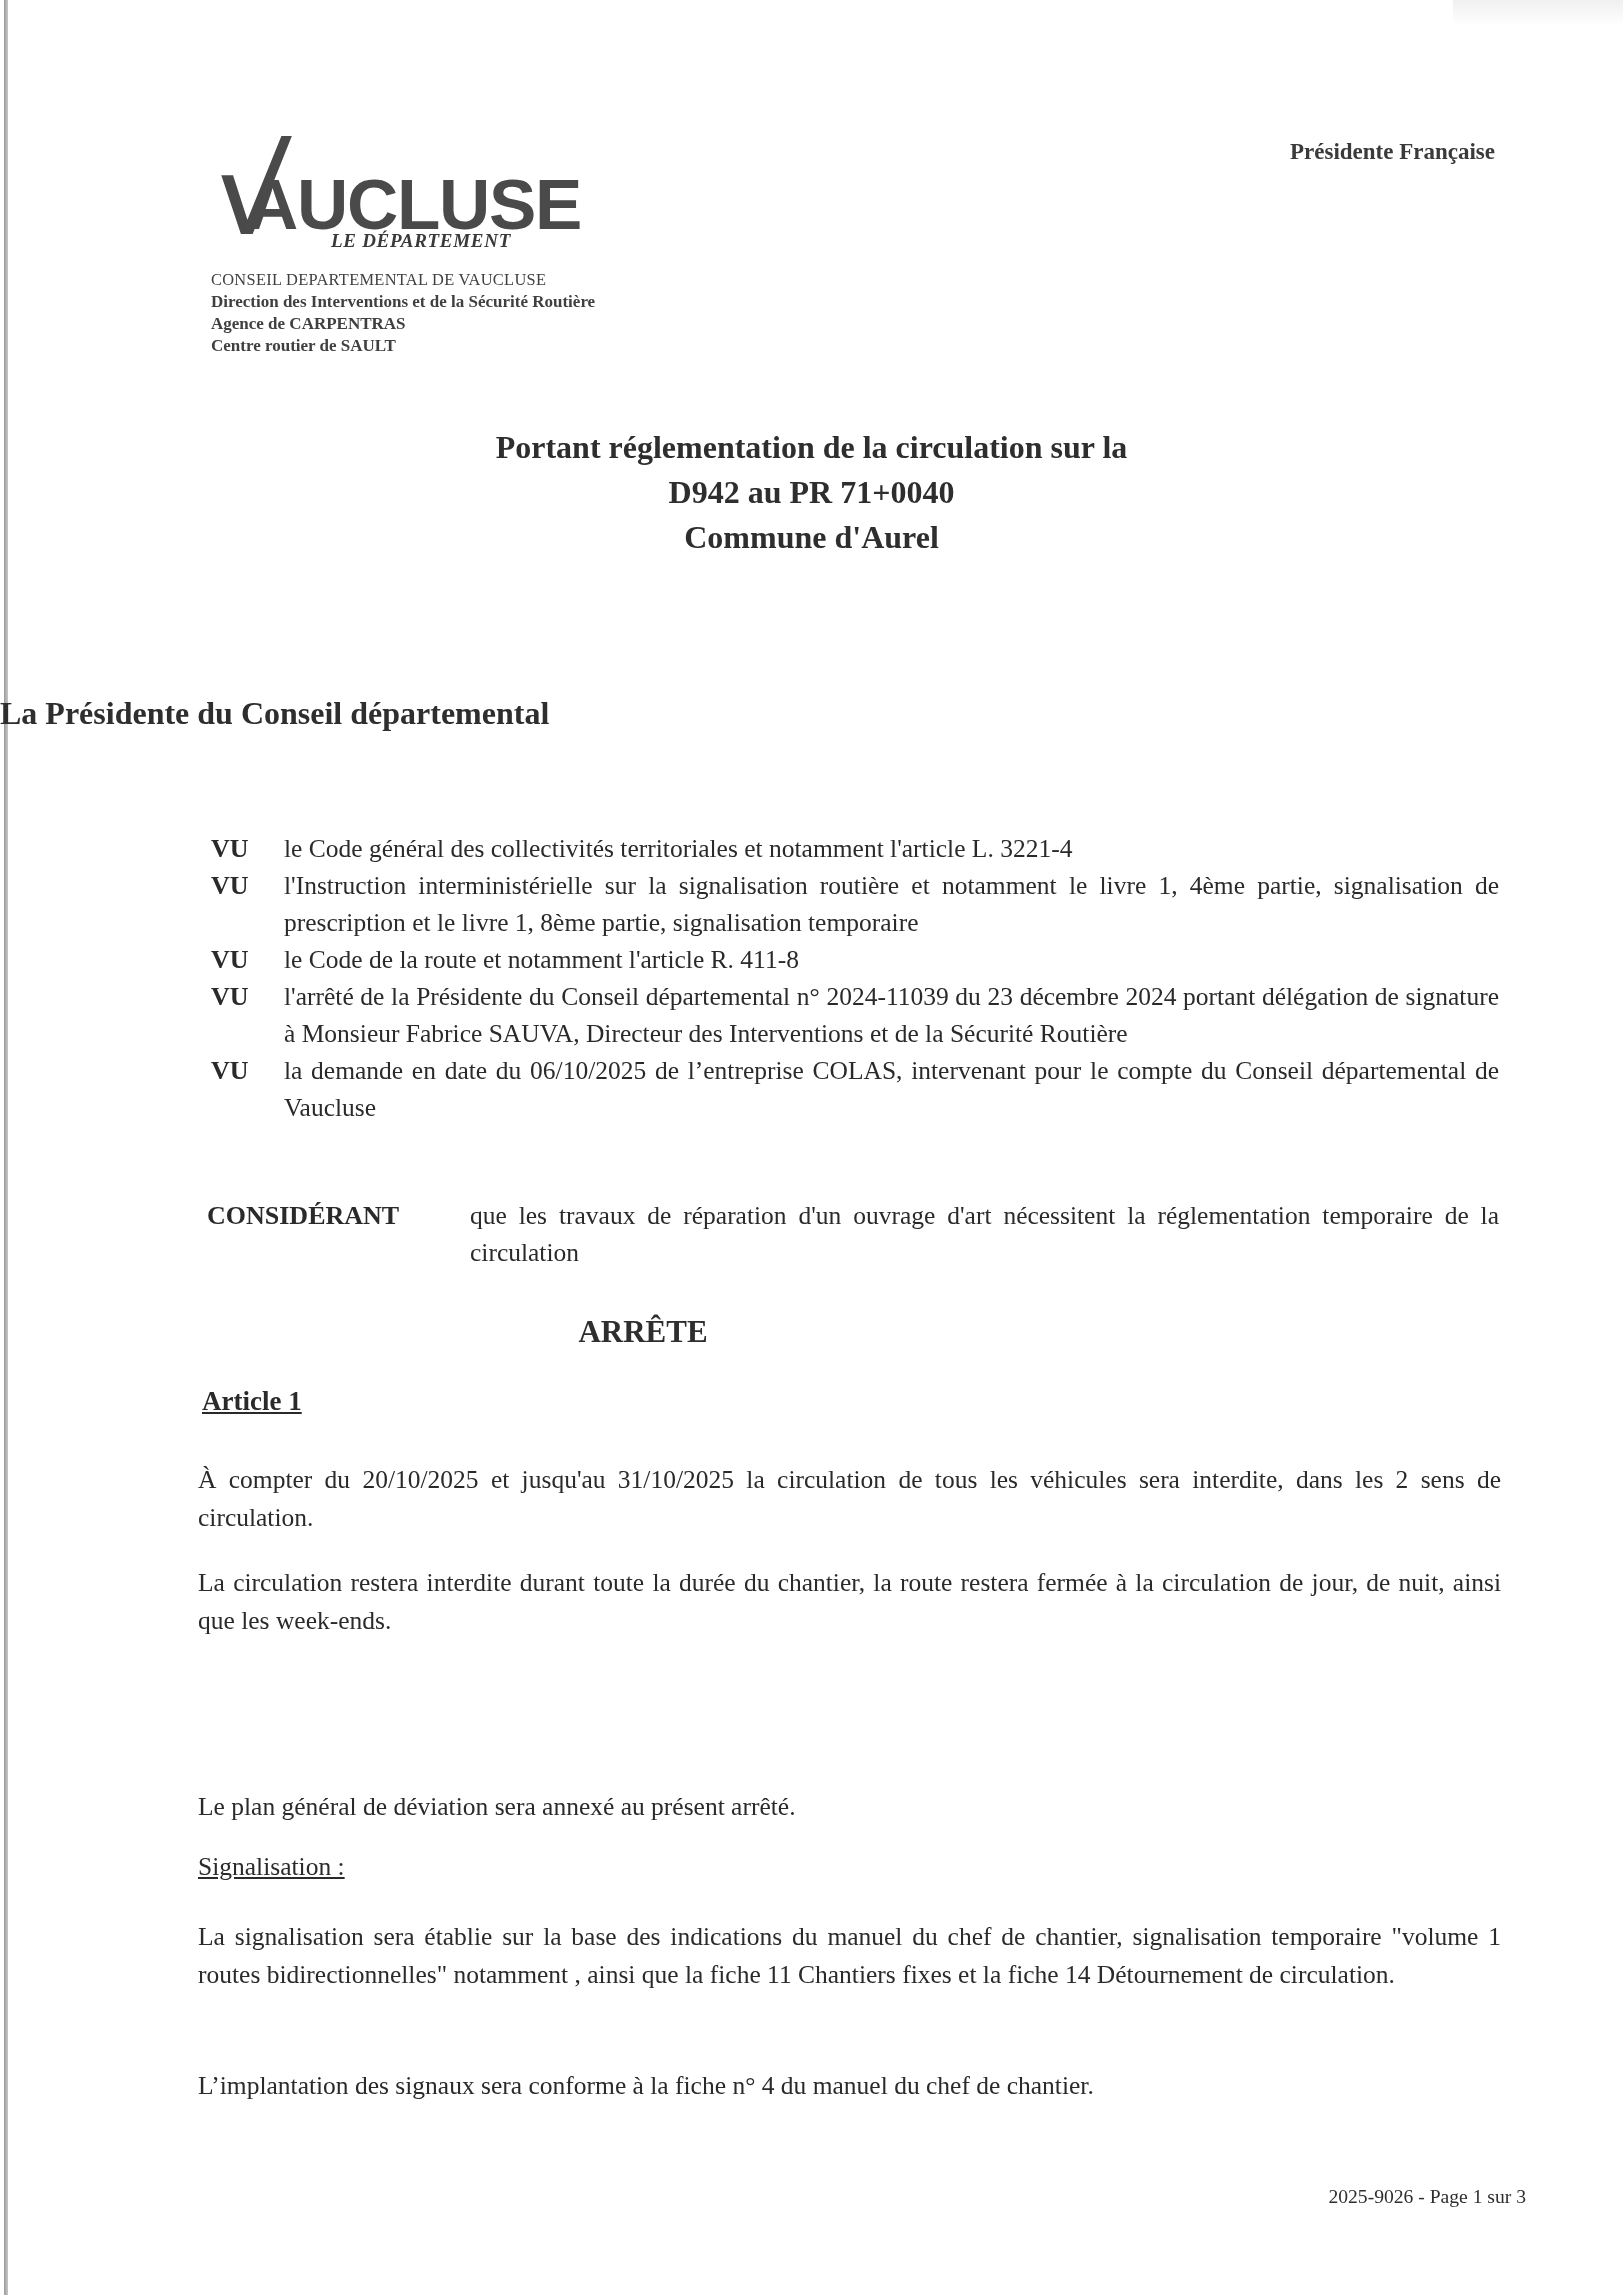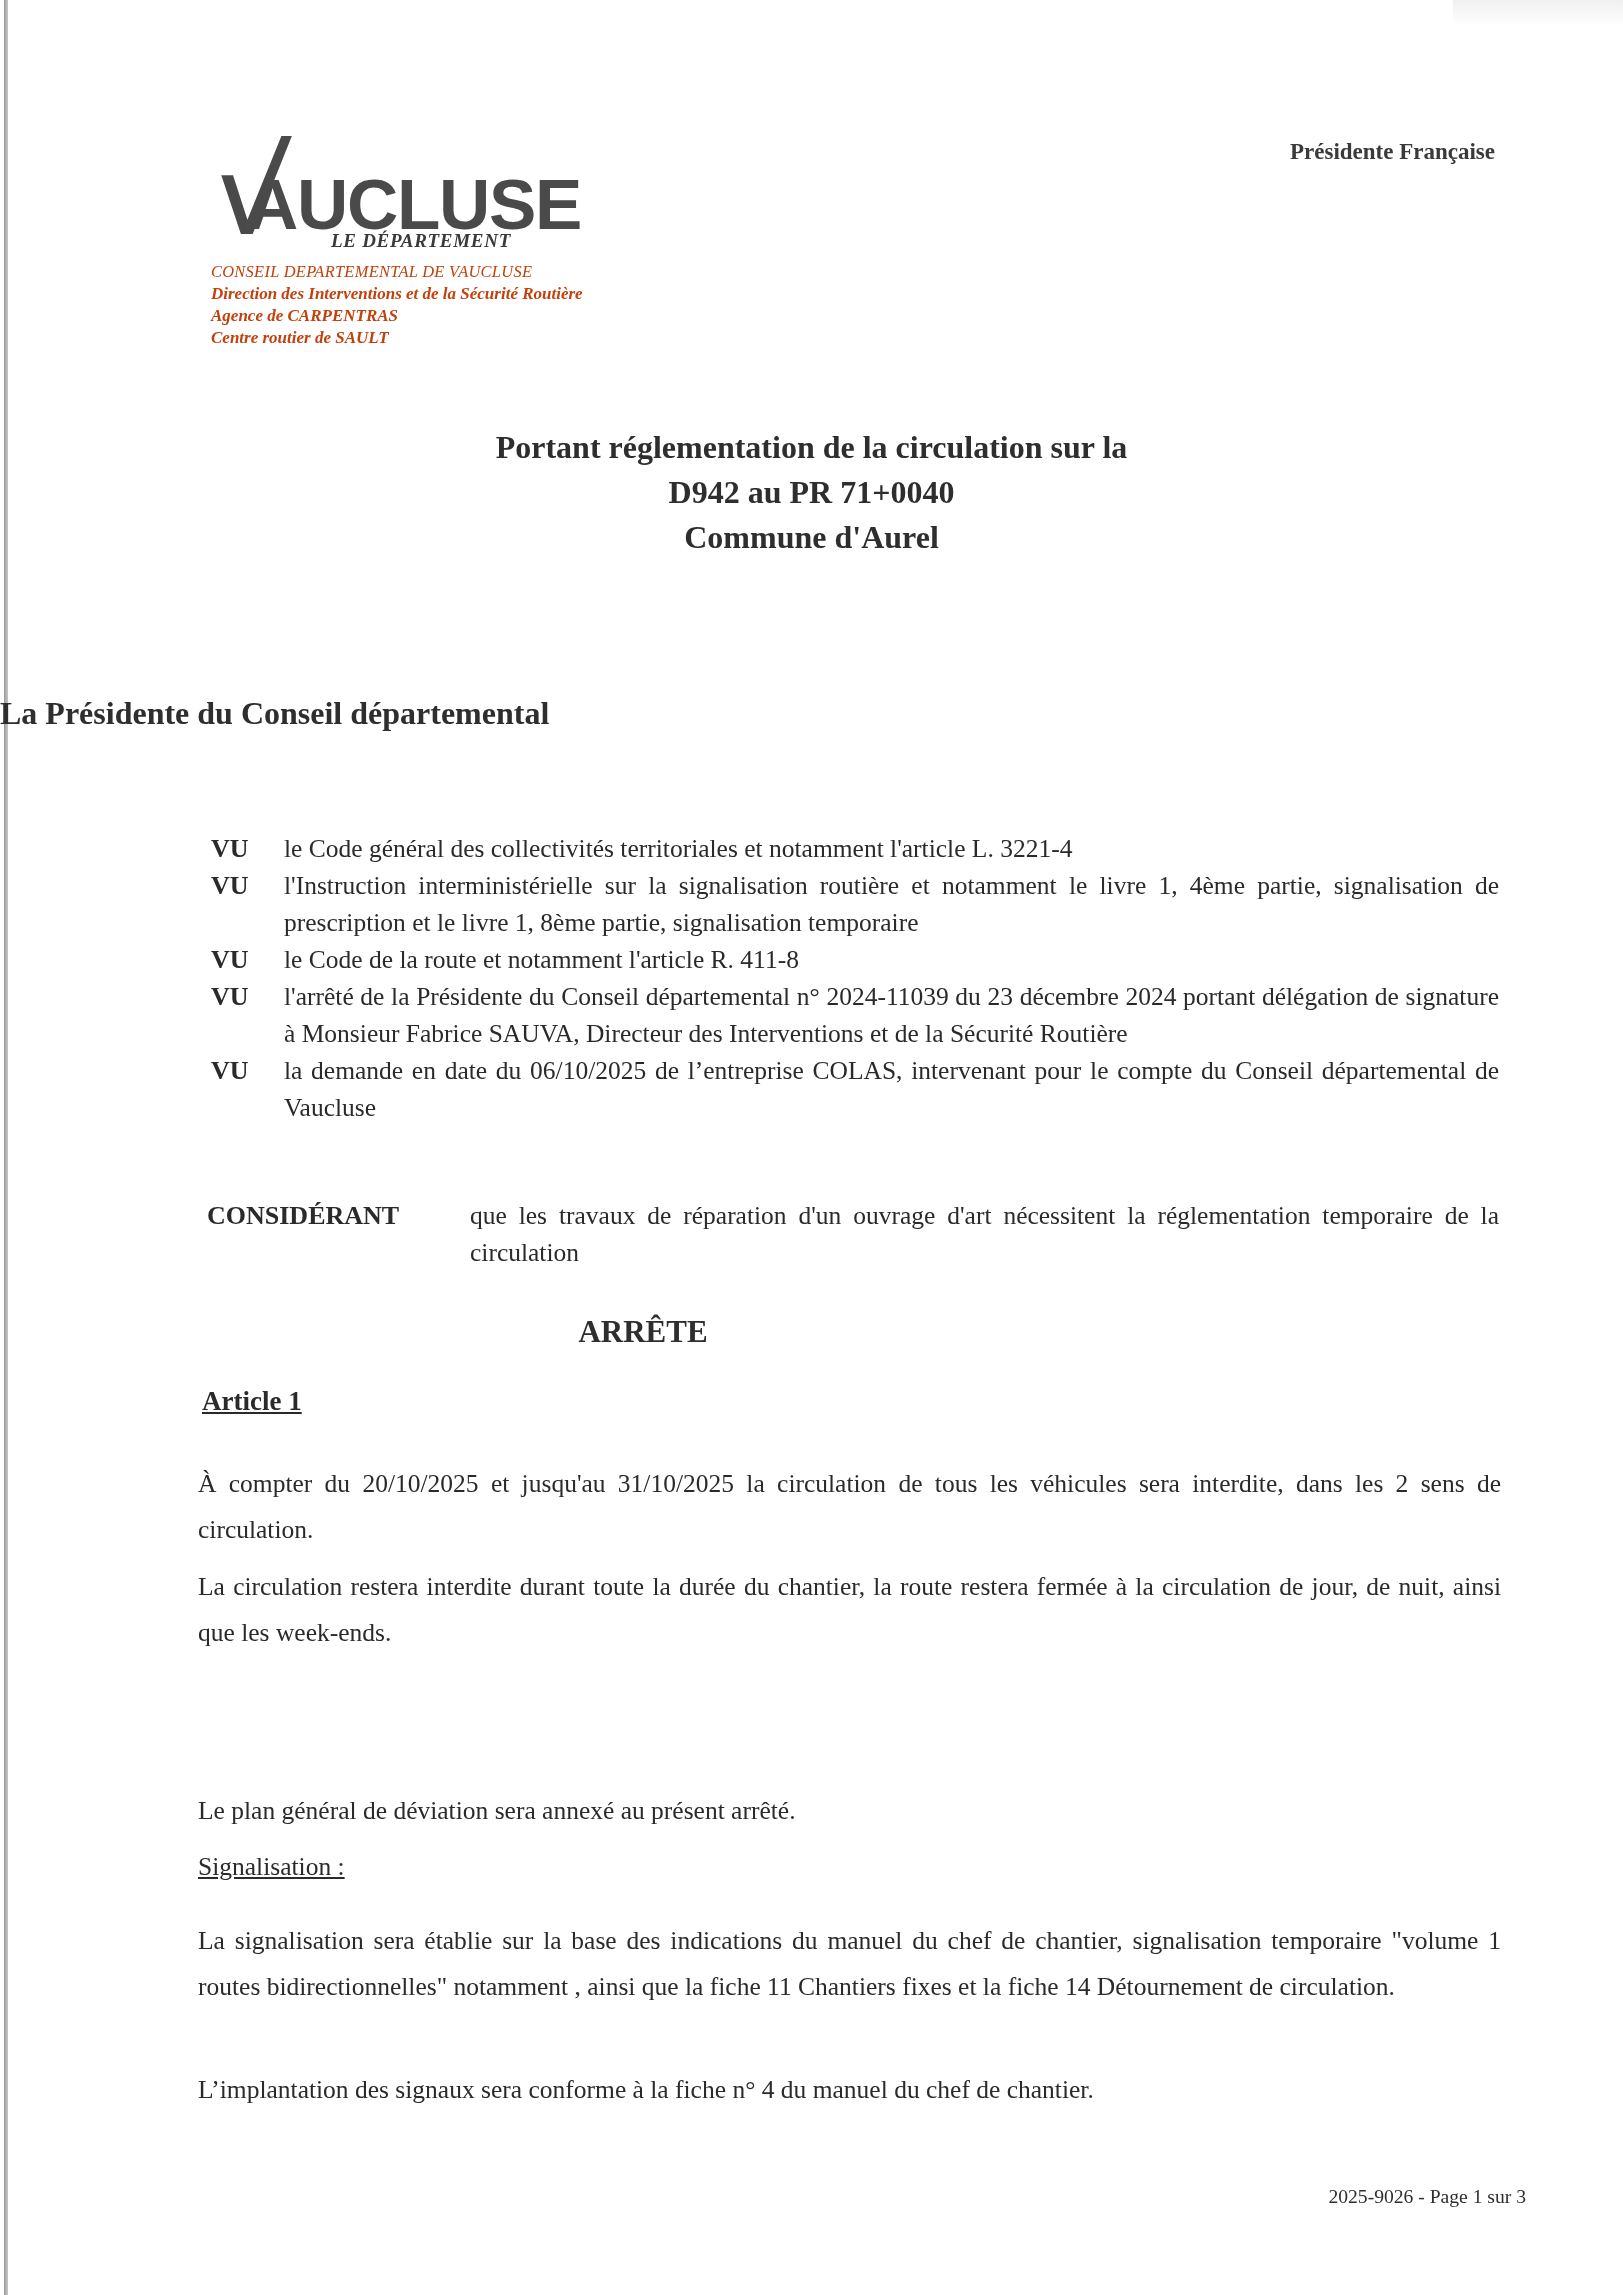--- a/index.html
+++ b/index.html
@@ -6,42 +6,42 @@
     body { width: 1623px; height: 2295px; position: relative; overflow: hidden; color: #2a2a2a; font-family: "Liberation Serif", "DejaVu Serif", serif; }
     .left-edge { position: absolute; left: 3.9px; top: 0; width: 3.9px; height: 2295px; background: linear-gradient(90deg, #9a9a9a, #c8c8c8); }
     .corner-smudge { position: absolute; right: 0; top: 0; width: 170px; height: 26px; background: linear-gradient(180deg, #f0f0f0, #ffffff); }
 
     
     .logo { position: absolute; left: 221px; top: 136px; width: 340px; height: 98px; }
     .logo-word { position: absolute; left: 0; top: 0; font-family: "Liberation Sans", "DejaVu Sans", sans-serif; font-weight: 700; font-size: 71px; letter-spacing: -1.3px; color: #4a4a4a; line-height: 1; padding-top: 33px; }
     .logo-check { position: absolute; left: 0; top: 0; }
     .logo-sub { position: absolute; left: 331px; top: 230px; font-style: italic; font-weight: 700; font-size: 19px; color: #3a3a3a; letter-spacing: 0.7px; }
 
-    .org { position: absolute; left: 211px; top: 261px; font-size: 17px; line-height: 22px; color: #c2410c; font-style: italic; }
+    .org { position: absolute; left: 211px; top: 269px; font-size: 17px; line-height: 22px; color: #404040; }
     .org .l1 { font-size: 16.4px; letter-spacing: 0.3px; }
     .org .b { font-weight: 700; }
 
     .republique { position: absolute; right: 128px; top: 139px; font-weight: 700; font-size: 23px; color: #3a3a3a; }
 
     .title-block { position: absolute; left: 0; width: 1623px; top: 425px; text-align: center; font-weight: 700; font-size: 32px; line-height: 45px; color: #2e2e2e; }
     .president { position: absolute; left: 0; width: 1623px; top: 695px; text-align: left; font-weight: 700; font-size: 32px; color: #2e2e2e; }
 
     .vu-list { position: absolute; left: 211px; top: 830px; width: 1288px; font-size: 25.5px; line-height: 37px; }
     .vu-row { display: flex; }
     .vu-key { width: 73px; flex: none; font-weight: 700; font-size: 26px; }
     .vu-text { flex: 1; text-align: justify; }
 
     .considerant { position: absolute; left: 207px; top: 1197px; width: 1292px; display: flex; font-size: 25.5px; line-height: 37px; }
     .considerant .ck { width: 263px; flex: none; font-weight: 700; font-size: 26px; }
     .considerant .ct { flex: 1; text-align: justify; }
 
     .arrete { position: absolute; left: 0; width: 1286px; top: 1314px; text-align: center; font-weight: 700; font-size: 31px; color: #2e2e2e; }
     .article1 { position: absolute; left: 202px; top: 1386px; font-weight: 700; font-size: 27px; text-decoration: underline; }
 
-    .para { position: absolute; left: 198px; width: 1303px; font-size: 25.5px; line-height: 46px; text-align: justify; text-align-last: left; }
+    .para { position: absolute; left: 198px; width: 1303px; font-size: 25.5px; line-height: 38px; text-align: justify; text-align-last: left; }
     .p1 { top: 1461px; }
     .p2 { top: 1564px; }
     .p3 { top: 1680px; }
     .p4 { top: 1788px; }
     .sig-heading { position: absolute; left: 198px; top: 1852px; font-size: 25.5px; text-decoration: underline; }
     .p5 { top: 1918px; }
     .p6 { top: 2067px; }
 
     .footer { position: absolute; right: 97px; top: 2186px; font-size: 19.6px; color: #2e2e2e; font-family: "Liberation Serif", serif; }
   </style>

